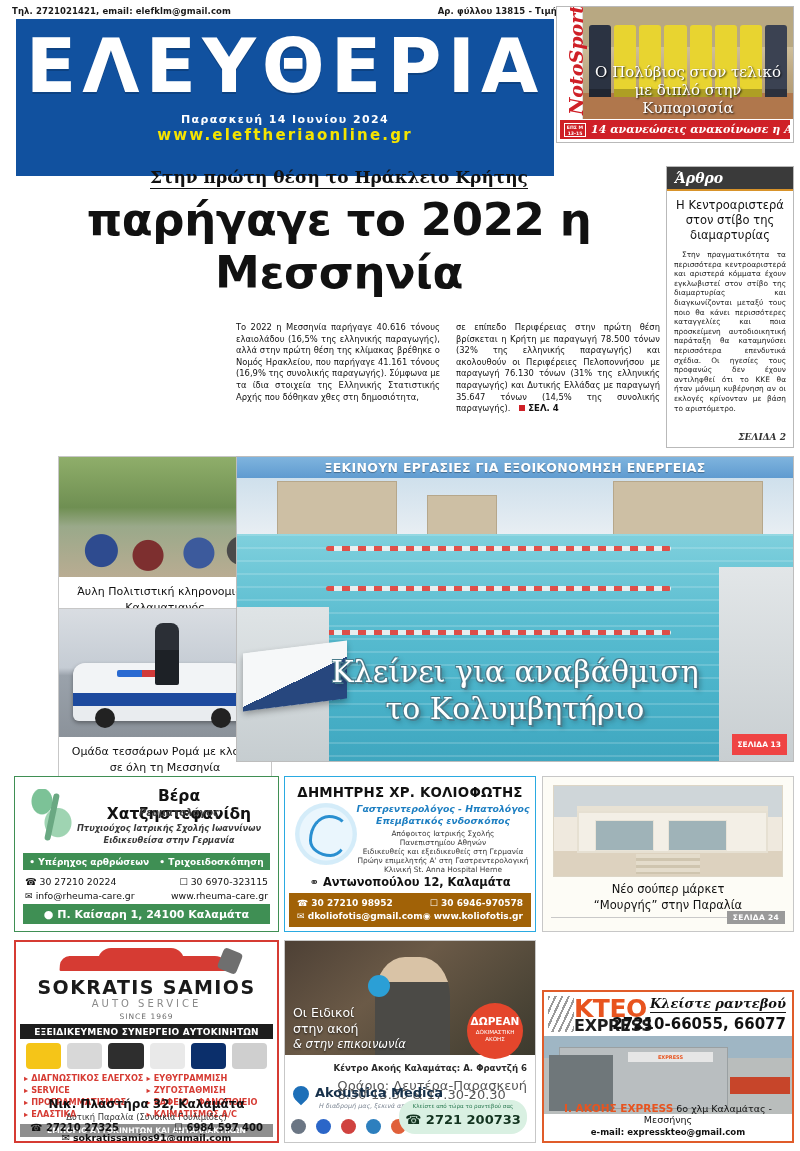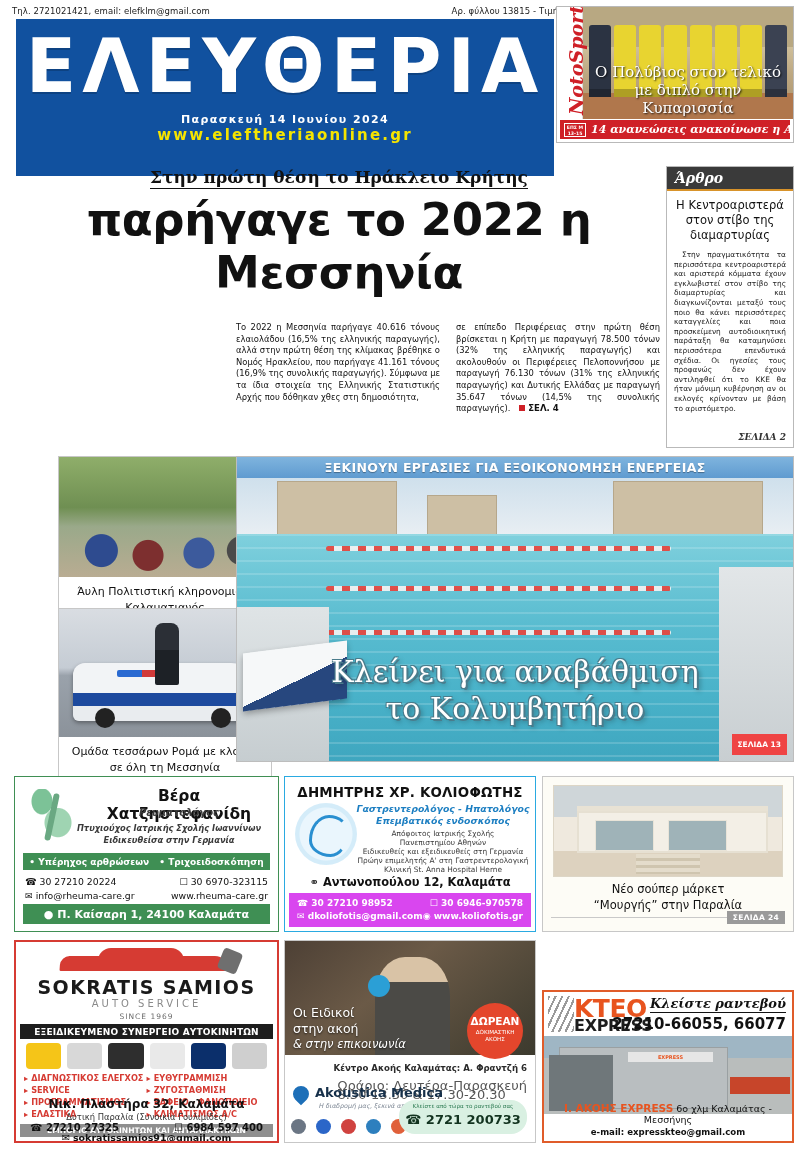--- a/index.html
+++ b/index.html
@@ -9,21 +9,21 @@
     font-family: "DejaVu Sans", "Liberation Sans", sans-serif;
     color: #111;
     overflow: hidden;
   }
   .page { position: relative; width: 800px; height: 1151px; background:#fff; }
 
   
   .topbar {
     position:absolute; left:12px; top:4px; width:560px; height:14px;
     display:flex; justify-content:space-between; align-items:center;
-    font-size:8.5px; font-weight:normal; letter-spacing:.1px; color:#1a1a1a;
+    font-size:8.5px; font-weight:bold; letter-spacing:.1px; color:#1a1a1a;
   }
   .masthead {
     position:absolute; left:16px; top:19px; width:538px; height:157px;
     background:#11519f; overflow:hidden;
   }
   .logo-word {
     position:absolute; left:0; top:4px; width:538px;
     text-align:center;
     font-family:"DejaVu Sans", sans-serif;
     font-weight:bold; font-size:74px; line-height:86px;
@@ -298,21 +298,21 @@
   #ad-koliofotis .stomach:after {
     content:""; position:absolute; left:14px; top:12px; width:34px; height:36px;
     border:3px solid #2a8fd0; border-radius:50% 50% 46% 54% / 60% 40% 60% 40%;
     border-right-color:transparent;
   }
   #ad-koliofotis .addr {
     position:absolute; left:0; bottom:42px; width:100%; text-align:center;
     font-weight:bold; font-size:11.4px; color:#111;
   }
   #ad-koliofotis .cyan {
-    position:absolute; left:4px; right:4px; bottom:4px; height:34px; background:#d946ef;
+    position:absolute; left:4px; right:4px; bottom:4px; height:34px; background:#a16207;
     color:#fff; font-weight:bold; font-size:9px; padding:4px 8px;
   }
   #ad-koliofotis .cyan .row { display:flex; justify-content:space-between; line-height:13px; }
 
   
   #box-market { left:542px; top:776px; width:252px; height:156px; border:1px solid #c7c7c7; background:#fdfcf6; }
   #box-market .ph {
     position:absolute; left:10px; top:8px; right:10px; height:92px;
     background:linear-gradient(180deg,#cfd6d9 0 34%, #efe9de 34% 72%, #ddd2bf 72% 100%);
     border:1px solid #ddd6c6; overflow:hidden;

